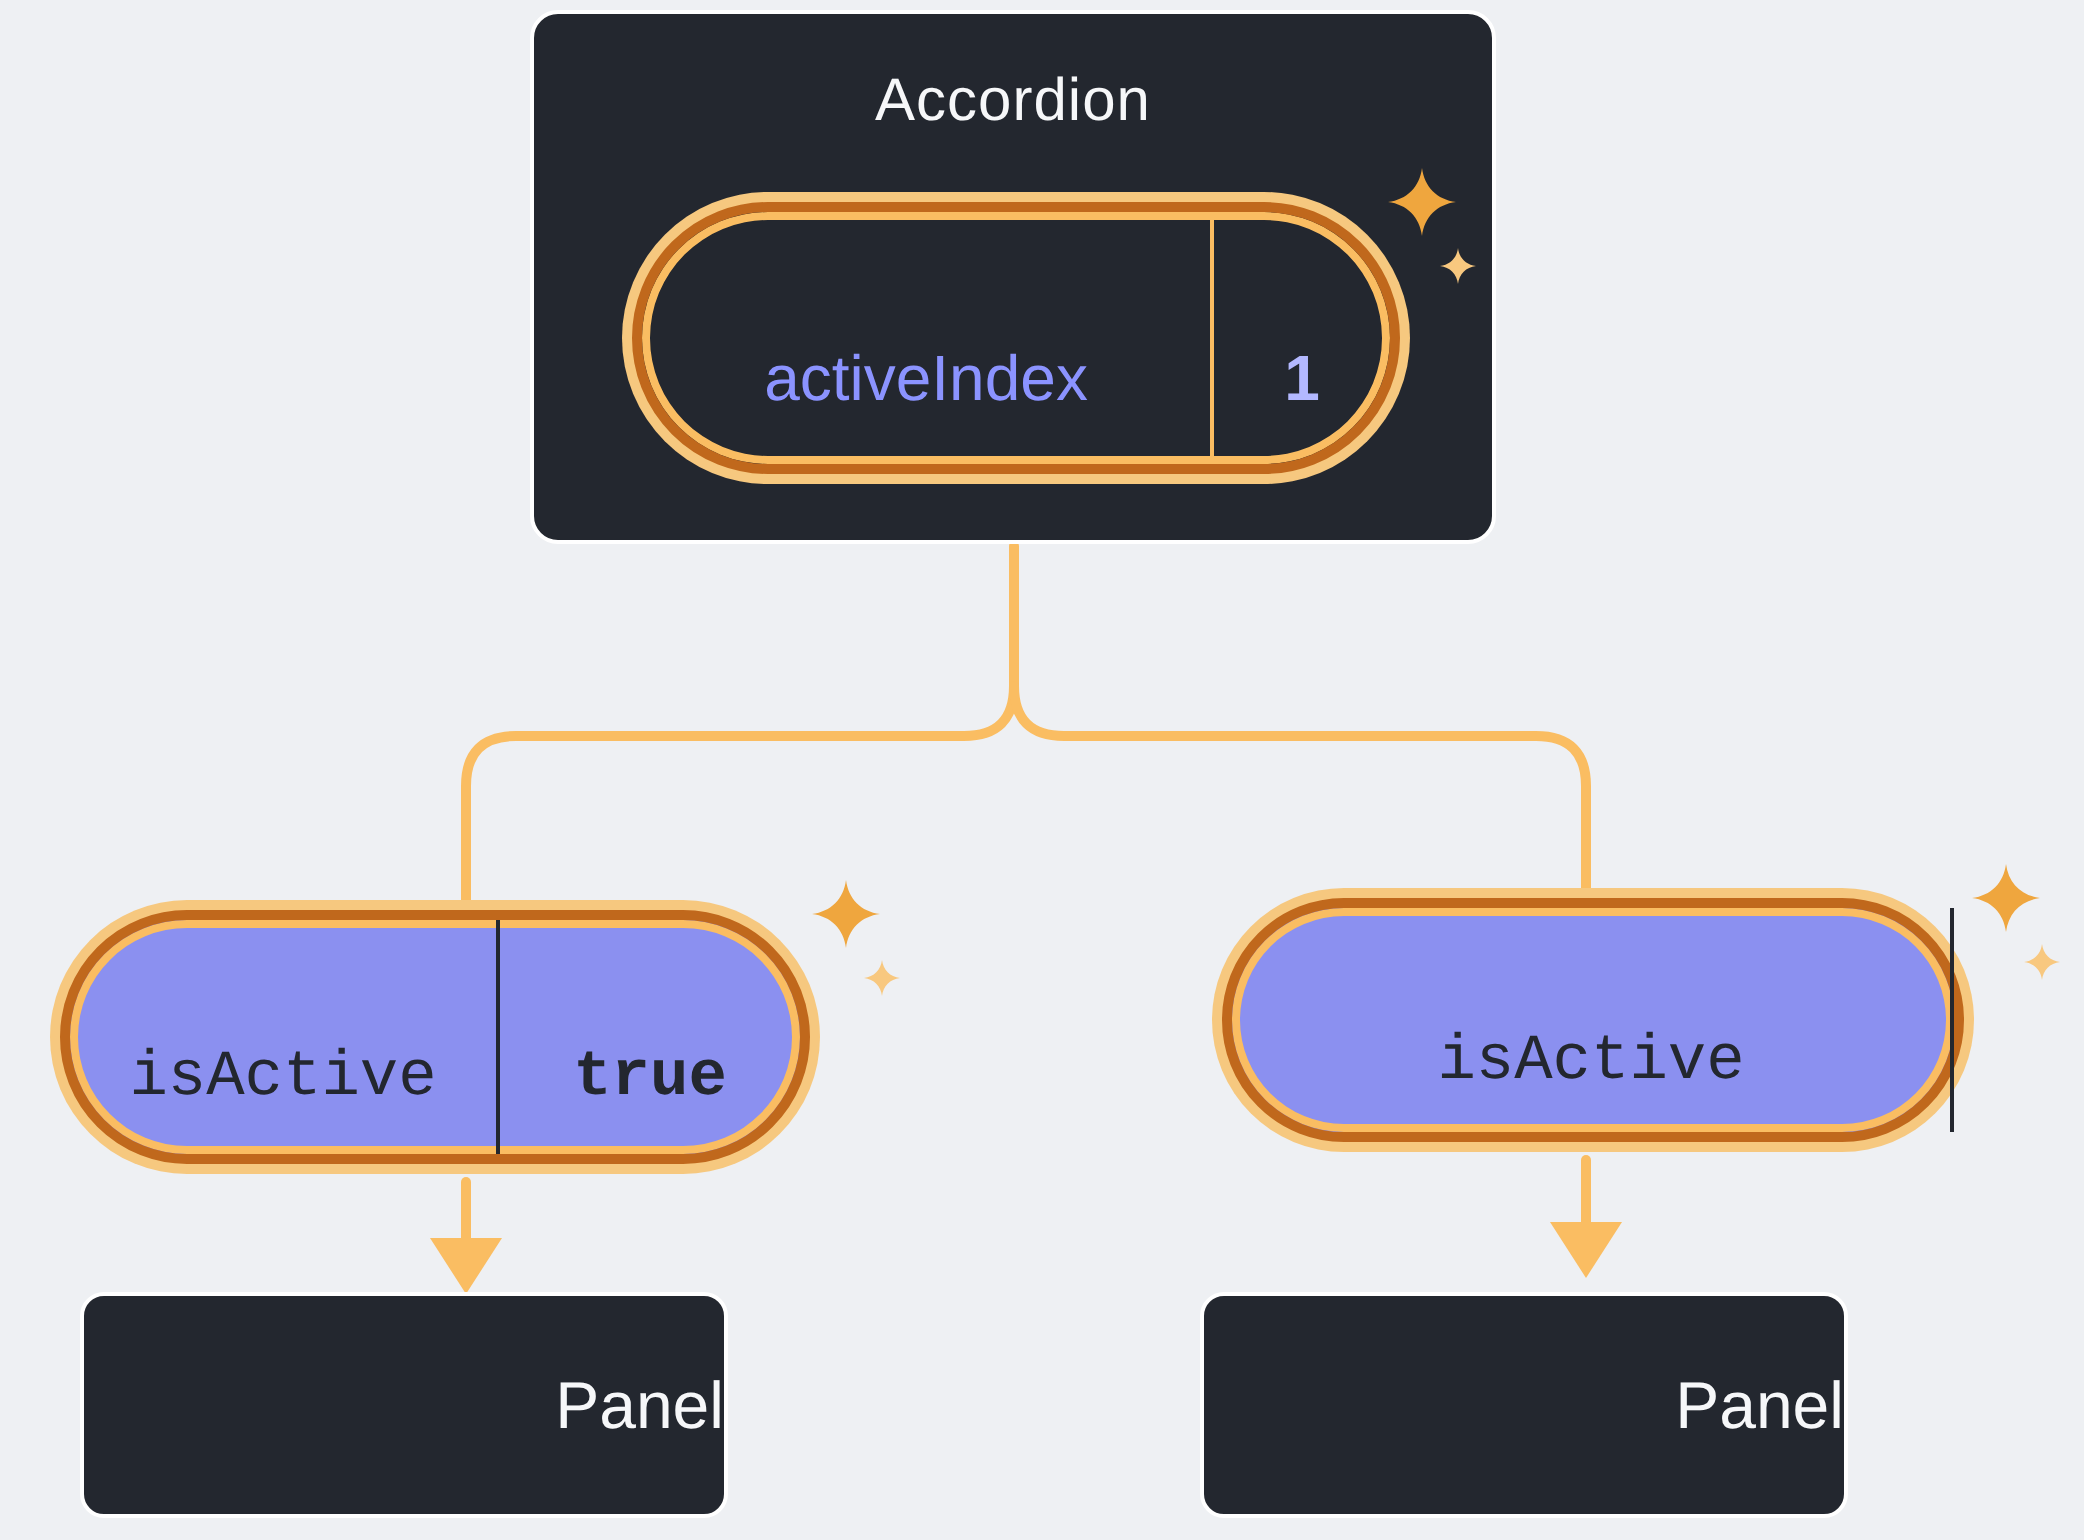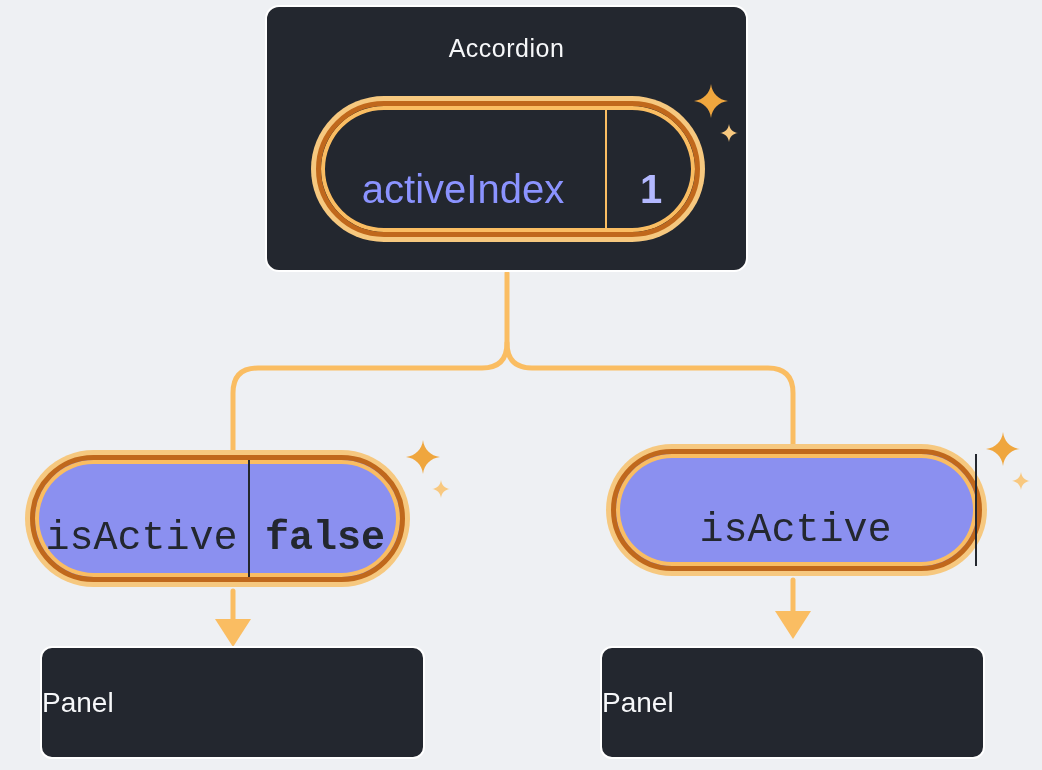--- a/index.html
+++ b/index.html
@@ -20,39 +20,39 @@
   .box {
     position: absolute;
     background: var(--box-dark, #23272f);
     border: 2px solid var(--box-border, #ffffff);
     border-radius: 14px;
   }
   .accordion-box { left: 265px; top: 5px; width: 483px; height: 267px; }
   .box-title {
     margin-top: 27px;
     text-align: center;
-    font-size: 25px;
+    font-size: 30px;
     color: var(--text-light, #f6f7f9);
     letter-spacing: 0.5px;
   }
 
   .pill {
     position: absolute;
     display: flex;
     align-items: stretch;
     border-radius: 999px;
     border: 5px solid var(--orange-dark, #c0681c);
     box-shadow: 0 0 0 5px var(--orange-glow, #f6c87f),
                 inset 0 0 0 4px var(--orange-light, #fabd62);
   }
   .pill-label, .pill-value {
     display: flex;
     align-items: center;
     justify-content: center;
-    font-size: 40px;
+    font-size: 32px;
     margin-top: 40px;
   }
   .pill-label { flex: 1; }
   .pill-value { font-weight: bold; }
   .pill-divider { width: 2px; }
 
   .state-pill { left: 49px; top: 94px; width: 384px; height: 136px; background: var(--box-dark, #23272f); }
   .state-pill .pill-label { color: var(--purple-text, #8b93ff); }
   .state-pill .pill-value { width: 88px; color: var(--purple-value, #b3b8ff); }
   .state-pill .pill-divider { background: var(--orange-light, #fabd62); }
@@ -60,26 +60,26 @@
   .prop-pill { background: var(--pill-purple, #8b90f0); font-family: Liberation Mono, monospace; }
   .prop-pill .pill-label, .prop-pill .pill-value { color: var(--text-dark, #23272f); }
   .prop-pill .pill-divider { background: var(--text-dark, #23272f); }
   .prop-pill-left  { left: 30px;  top: 455px; width: 375px; height: 127px; }
   .prop-pill-left .pill-value { width: 150px; }
   .prop-pill-right { left: 611px; top: 449px; width: 371px; height: 122px; }
   .prop-pill-right .pill-value { width: 148px; }
 
   .panel-box {
     top: 646px;
-    width: 385px;
+    width: 324px;
     height: 113px;
     display: flex;
     align-items: center;
-    justify-content: flex-start;
-    font-size: 28px;
+    justify-content: flex-end;
+    font-size: 33px;
     color: var(--text-light, #f6f7f9);
     border-radius: 12px;
   }
   .panel-left  { left: 40px; }
   .panel-right { left: 600px; }
 
   .sparkle { position: absolute; width: 52px; height: 62px; }
   .sparkle-accordion { left: 694px; top: 84px; }
   .sparkle-left      { left: 406px; top: 440px; }
   .sparkle-right     { left: 986px; top: 432px; }
@@ -114,21 +114,21 @@
   </div>
 
   <svg class="sparkle sparkle-accordion" viewBox="0 0 52 62" aria-hidden="true">
     <path class="star-big" d="M17 0C18.2 9.5 24.5 15.8 34 17C24.5 18.2 18.2 24.5 17 34C15.8 24.5 9.5 18.2 0 17C9.5 15.8 15.8 9.5 17 0Z"></path>
     <path class="star-small" transform="translate(26,40)" d="M9 0C9.6 5 13 8.4 18 9C13 9.6 9.6 13 9 18C8.4 13 5 9.6 0 9C5 8.4 8.4 5 9 0Z"></path>
   </svg>
 
   <div class="pill prop-pill prop-pill-left">
     <span class="pill-label">isActive</span>
     <span class="pill-divider"></span>
-    <span class="pill-value">false</span>
+    <span class="pill-value">true</span>
   </div>
 
   <svg class="sparkle sparkle-left" viewBox="0 0 52 62" aria-hidden="true">
     <path class="star-big" d="M17 0C18.2 9.5 24.5 15.8 34 17C24.5 18.2 18.2 24.5 17 34C15.8 24.5 9.5 18.2 0 17C9.5 15.8 15.8 9.5 17 0Z"></path>
     <path class="star-small" transform="translate(26,40)" d="M9 0C9.6 5 13 8.4 18 9C13 9.6 9.6 13 9 18C8.4 13 5 9.6 0 9C5 8.4 8.4 5 9 0Z"></path>
   </svg>
 
   <div class="pill prop-pill prop-pill-right">
     <span class="pill-label">isActive</span>
     <span class="pill-divider"></span>

